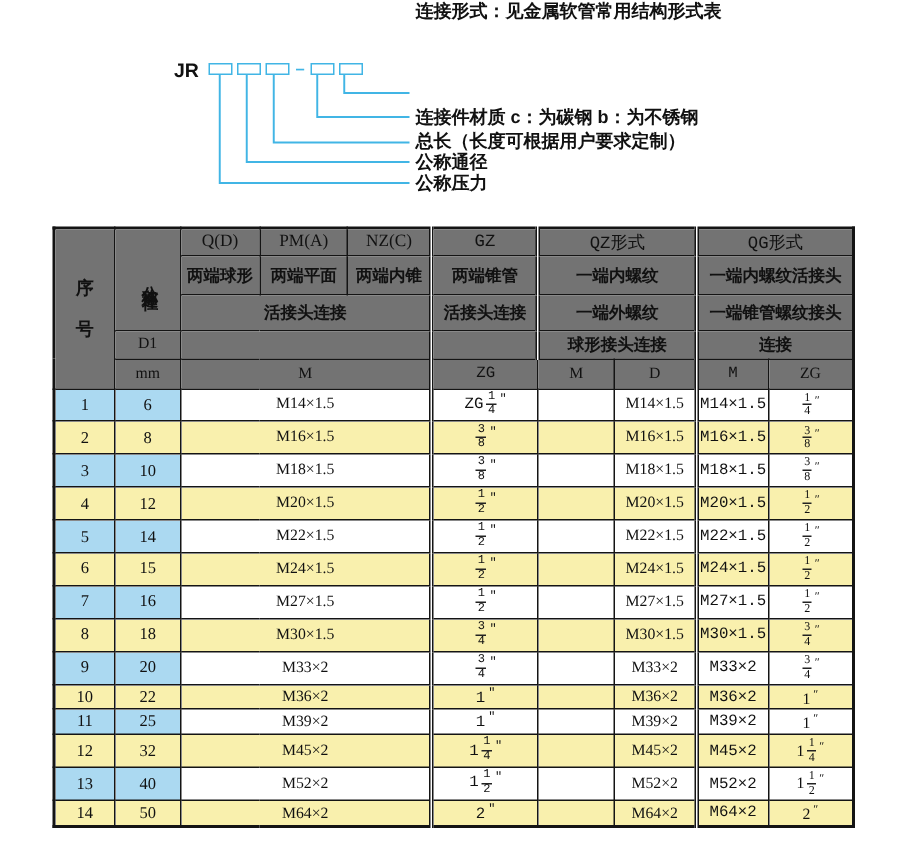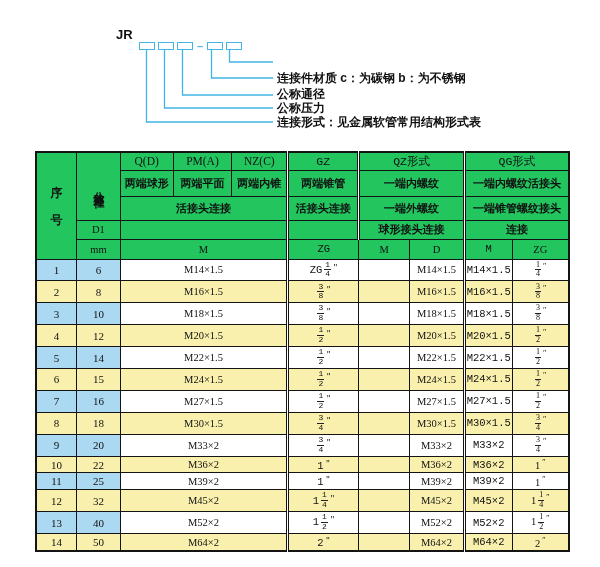--- a/index.html
+++ b/index.html
@@ -4,21 +4,21 @@
 <style>
   html,body{margin:0;padding:0;background:#fff;}
   .page{position:relative;width:600px;height:567px;background:#ffffff;overflow:hidden;
         font-family:"Liberation Sans",sans-serif;color:#111;}
 
   
   .diagram{position:absolute;left:0;top:0;width:600px;height:150px;}
   .diagram-title{position:absolute;left:113px;top:21px;font-size:13.5px;font-weight:bold;
                  letter-spacing:1px;white-space:nowrap;}
   .diagram-title .star{color:#2b8fd0;margin-right:2px;font-size:13px;}
-  .code-prefix{position:absolute;left:116px;top:27px;font-size:13px;font-weight:bold;
+  .code-prefix{position:absolute;left:116px;top:39px;font-size:13px;font-weight:bold;
                font-family:"Liberation Sans",sans-serif;}
   .code-boxes{position:absolute;left:139px;top:42px;display:flex;align-items:center;gap:3px;}
   .code-box{width:16px;height:8px;box-sizing:border-box;border:1.5px solid #41b5e5;background:#fff;}
   .code-dash{color:#41b5e5;font-weight:bold;font-size:11px;line-height:8px;margin:0 1px;}
   .connector-svg{position:absolute;left:0;top:0;width:600px;height:150px;}
   .diagram-label{position:absolute;left:277px;height:14px;font-size:12px;font-weight:bold;
                  white-space:nowrap;line-height:14px;}
   .diagram-label:nth-of-type(1){top:55px;}
   .diagram-label:nth-of-type(2){top:71px;}
   .diagram-label:nth-of-type(3){top:88px;font-family:Liberation Mono, monospace;}
@@ -30,21 +30,21 @@
                font-family:"Liberation Serif","DejaVu Serif",serif;letter-spacing:2.5px;}
 
   
   table.ref{position:absolute;left:35px;top:151px;width:535px;height:401px;
             border-collapse:collapse;table-layout:fixed;
             font-family:"Liberation Serif","DejaVu Serif",serif;}
   table.ref{border:2px solid #141414;}
   table.ref th,table.ref td{border:1px solid #141414;text-align:center;vertical-align:middle;
             padding:0;overflow:hidden;}
   table.ref .dl{border-left:3px double #141414;font-family:Liberation Mono, monospace;}
-  thead th{background:#22c55e;font-weight:bold;font-size:11px;}
+  thead th{background:#737373;font-weight:bold;font-size:11px;}
   thead th.code{font-weight:normal;font-size:11.5px;}
   thead th.small{font-weight:normal;font-size:10.5px;}
   tr.h1{height:18px;} tr.h2{height:26px;} tr.h3{height:24px;} tr.h4{height:19px;} tr.h5{height:20px;padding-left:40px;}
   .vert{display:inline-block;writing-mode:vertical-rl;text-orientation:upright;line-height:1;}
   .vert.seq{letter-spacing:2.4em;font-size:12px;}
   .vert.dn{letter-spacing:0.18em;font-size:11px;}
   tbody td{font-size:10.5px;background:#ffffff;}
   tbody td.seqcell{background:#abd9f1;font-size:11px;}
   tbody tr.yellow td{background:#f9f0ad;}
   tbody tr.yellow td.seqcell{background:#f9f0ad;}
@@ -70,20 +70,21 @@
       <span class="code-box"></span>
     </div>
     <svg class="connector-svg" viewBox="0 0 600 150">
       <polyline points="229.5,50 229.5,62 273,62" fill="none" stroke="#41b5e5" stroke-width="1.3"></polyline>
       <polyline points="211.5,50 211.5,78 273,78" fill="none" stroke="#41b5e5" stroke-width="1.3"></polyline>
       <polyline points="182.5,50 182.5,95 273,95" fill="none" stroke="#41b5e5" stroke-width="1.3"></polyline>
       <polyline points="164.5,50 164.5,108 273,108" fill="none" stroke="#41b5e5" stroke-width="1.3"></polyline>
       <polyline points="146.5,50 146.5,122 273,122" fill="none" stroke="#41b5e5" stroke-width="1.3"></polyline>
     </svg>
     <div class="diagram-label">连接件材质  c：为碳钢  b：为不锈钢</div>
+    <div class="diagram-label">总长（长度可根据用户要求定制）</div>
     <div class="diagram-label">公称通径</div>
     <div class="diagram-label">公称压力</div>
     <div class="diagram-label">连接形式：见金属软管常用结构形式表</div>
   </div>
 
 
   <table class="ref">
     <colgroup>
       <col style="width:40px">
         <col style="width:43px">

